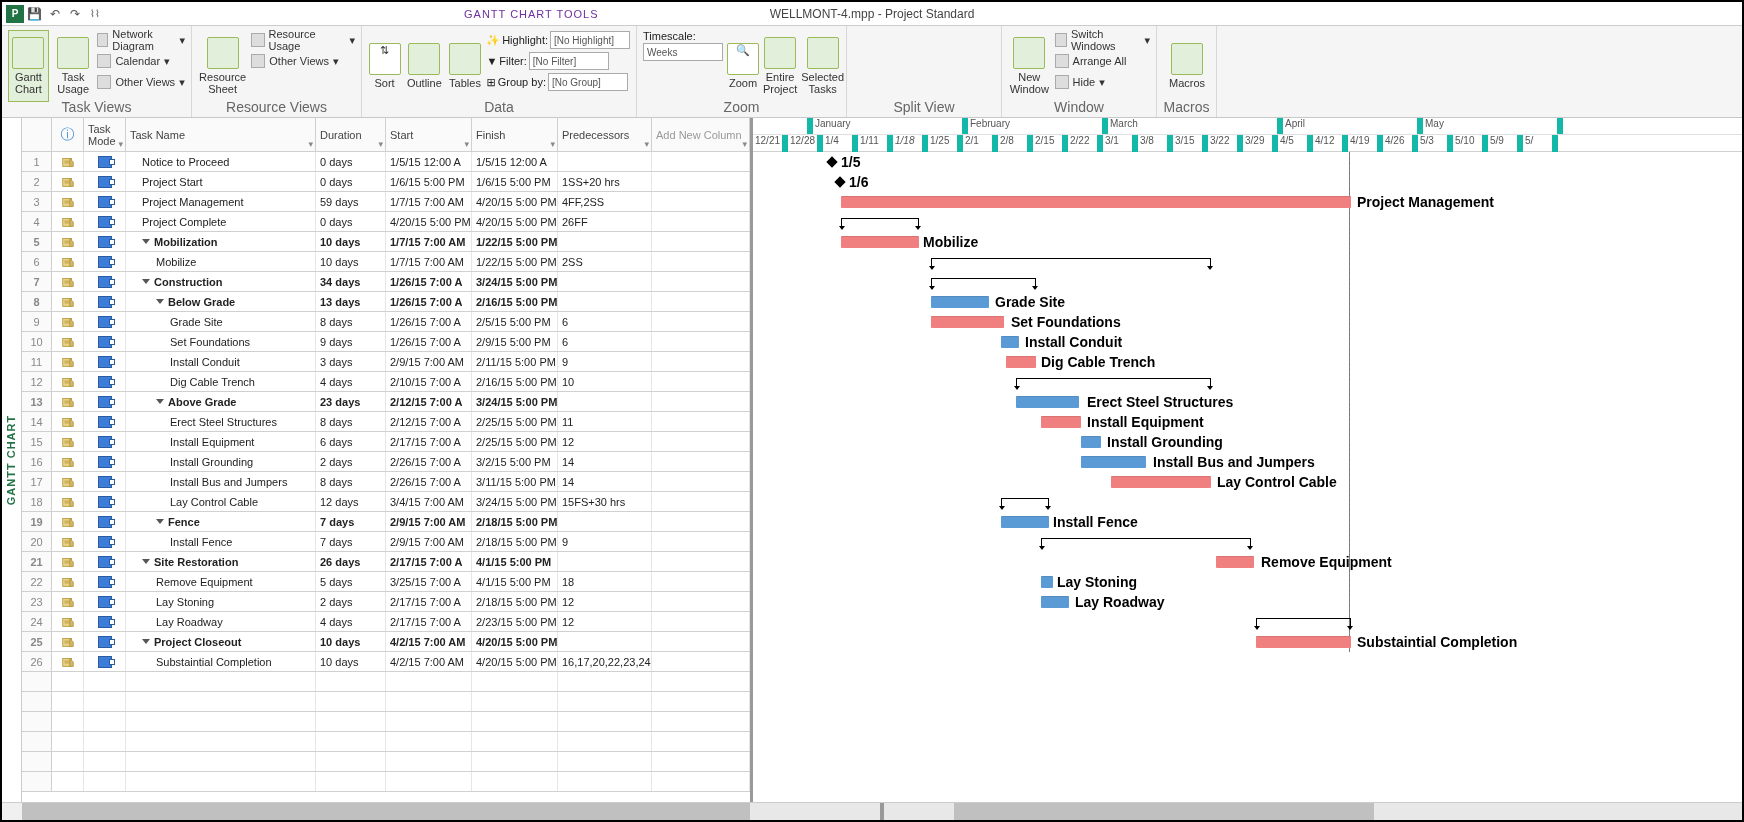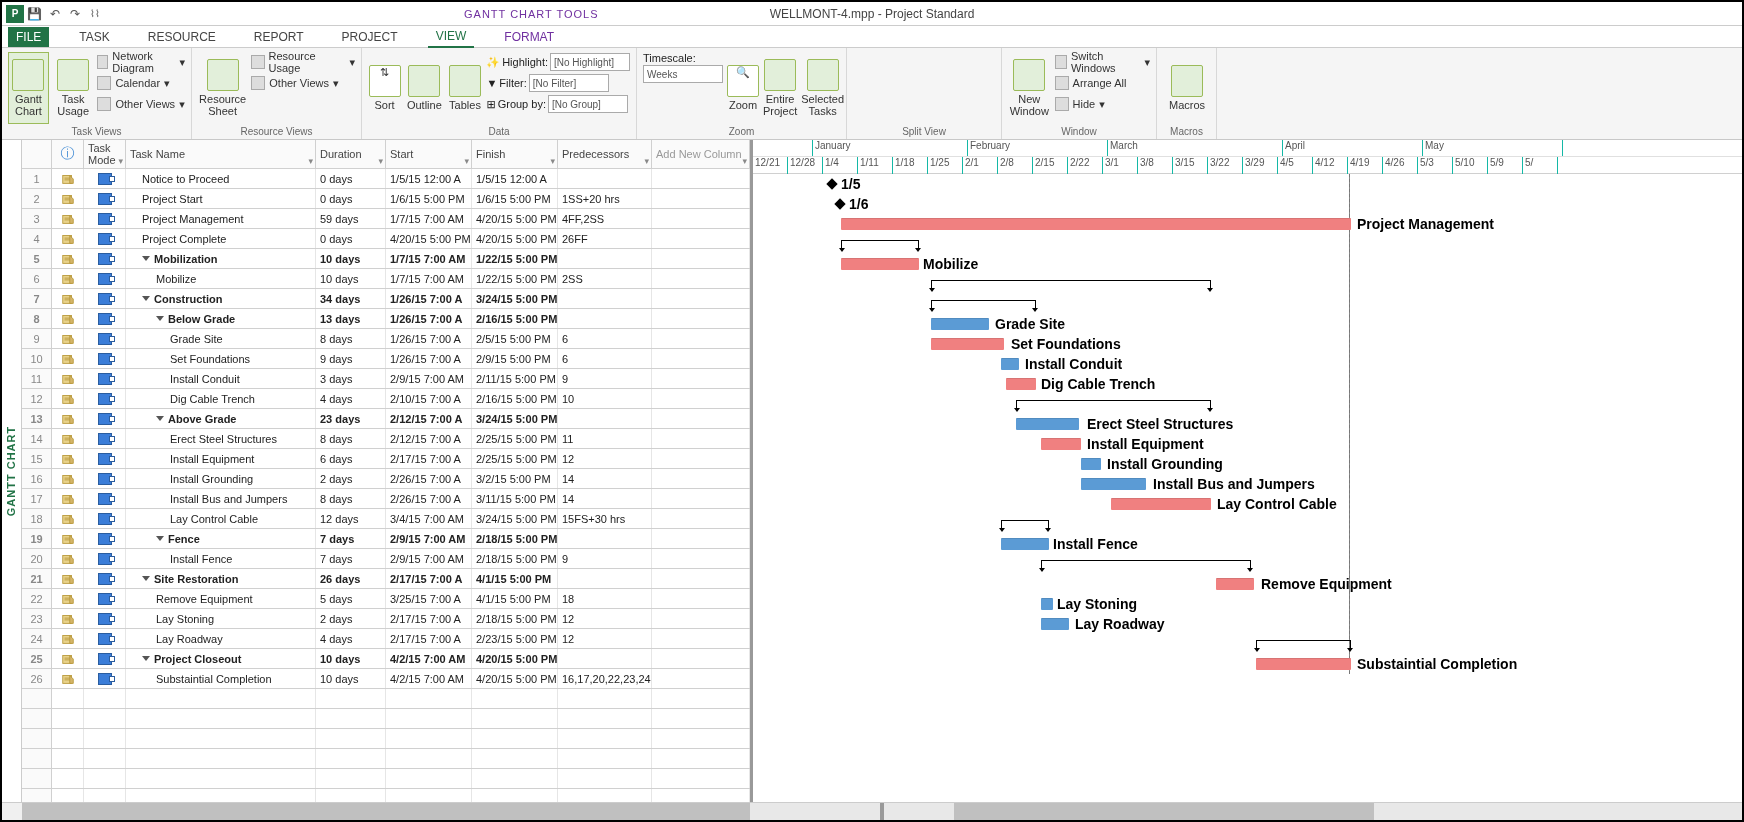--- a/index.html
+++ b/index.html
@@ -13,21 +13,21 @@
 .title-center { position: absolute; left: 50%; transform: translateX(-50%); font-size: 12px; color: #444; }
 
 .tabs { height: 22px; display: flex; align-items: center; gap: 22px; padding-left: 6px; border-bottom: 1px solid #ccc; font-size: 12px; }
 .tabs .tab { padding: 3px 8px; cursor: pointer; color: #444; }
 .tabs .tab.file { background: #217346; color: #fff; font-weight: normal; }
 .tabs .tab.active { color: #217346; border-bottom: 2px solid #217346; }
 .tabs .tab.context { color: #7030a0; }
 
 .ribbon { height: 92px; background: #f5f5f5; border-bottom: 1px solid #c8c8c8; display: flex; }
 .group { border-right: 1px solid #d8d8d8; padding: 4px 6px 2px 6px; display: flex; flex-direction: column; position: relative; }
-.group-label { position: absolute; bottom: 2px; left: 0; right: 0; text-align: center; font-size: 10px; color: #666; }
+.group-label { position: absolute; bottom: 2px; left: 0; right: 0; text-align: center; font-size: 14px; color: #666; }
 .big-btn { display: flex; flex-direction: column; align-items: center; justify-content: center; width: 52px; height: 72px; cursor: pointer; font-size: 11px; text-align: center; color: #333; }
 .big-btn .ic { width: 32px; height: 32px; border: 1px solid #9bbb59; background: #e2efda; border-radius: 2px; margin-bottom: 2px; display: inline-block; }
 .small-link { font-size: 11px; color: #333; height: 20px; display: flex; align-items: center; gap: 4px; cursor: pointer; }
 .small-link .ic { width: 14px; height: 14px; background: #ddd; border: 1px solid #aaa; display: inline-block; }
 .dd { font-size: 10px; color: #555; border: 1px solid #aaa; background: #fff; padding: 1px 3px; margin: 1px 0; height: 18px; width: 80px; }
 .chk { font-size: 11px; display: flex; align-items: center; gap: 4px; height: 18px; }
 
 .main { flex: 1; display: flex; overflow: hidden; position: relative; }
 .side-label { width: 20px; display: flex; align-items: center; justify-content: center; background: #fff; border-right: 1px solid #ccc; }
 .side-label span { transform: rotate(-90deg); color: #217346; font-size: 11px; font-weight: bold; letter-spacing: 1px; white-space: nowrap; }
@@ -54,21 +54,21 @@
 .note-icon svg { width: 14px; height: 14px; }
 .bold td, .bold .gc { font-weight: bold; }
 .indent1 { padding-left: 16px; }
 .indent2 { padding-left: 30px; }
 .indent3 { padding-left: 44px; }
 .tri { display: inline-block; width: 0; height: 0; border-left: 4px solid transparent; border-right: 4px solid transparent; border-top: 5px solid #555; margin-right: 4px; vertical-align: middle; }
 
 .chart { flex: 1; position: relative; overflow: hidden; background: #fff; }
 .timeline-header { height: 34px; border-bottom: 1px solid #d0d0d0; display: flex; position: relative; font-size: 10px; color: #555; }
 .month-row { position: absolute; top: 0; height: 17px; width: 100%; border-bottom: 1px solid #e0e0e0; display: flex; }
-.month-row div, .day-row div { border-right: 1px solid #14b8a6; padding-left: 2px; }
+.month-row div, .day-row div { border-right: 6px solid #14b8a6; padding-left: 2px; }
 .day-row { position: absolute; top: 17px; height: 17px; width: 100%; display: flex; }
 .chart-body { position: relative; }
 .bar-row { height: 20px; position: relative; border-bottom: 1px solid transparent; }
 .bar { position: absolute; height: 12px; top: 4px; border-radius: 1px; }
 .bar.red { background: #f08080; border-top: 1px solid rgba(0,0,0,0.1); }
 .bar.blue { background: #5b9bd5; border-top: 1px solid rgba(0,0,0,0.1); }
 .bracket { position: absolute; height: 8px; top: 6px; border: 1px solid #000; border-bottom: none; }
 .bracket::before, .bracket::after { content: ""; position: absolute; bottom: -4px; width: 0; height: 0; border-left: 3px solid transparent; border-right: 3px solid transparent; border-top: 4px solid #000; }
 .bracket::before { left: -3px; }
 .bracket::after { right: -3px; }
@@ -89,29 +89,20 @@
       <span class="icon" style="background:#217346;color:#fff;font-size:10px;font-weight:bold;">P</span>
       <span class="icon">💾</span>
       <span class="icon">↶</span>
       <span class="icon">↷</span>
       <span class="icon" style="font-size:10px;">⌇⌇</span>
     </div>
     <div class="tooltab">GANTT CHART TOOLS</div>
     <div class="title-center">WELLMONT-4.mpp - Project Standard</div>
   </div>
 
-  <div class="tabs">
-    <div class="tab file">FILE</div>
-    <div class="tab">TASK</div>
-    <div class="tab">RESOURCE</div>
-    <div class="tab">REPORT</div>
-    <div class="tab">PROJECT</div>
-    <div class="tab active">VIEW</div>
-    <div class="tab context">FORMAT</div>
-  </div>
 
   <div class="ribbon">
     <div class="group" style="width:190px;">
       <div style="display:flex;gap:4px;">
         <div class="big-btn" style="background:#e2efda;border:1px solid #9bbb59;">
             <span class="ic"></span>
             <span>Gantt Chart</span>
           </div>
         <div class="big-btn">
             <span class="ic"></span>
@@ -912,21 +903,21 @@
             <div style="width: 140px;">February</div>
             <div style="width: 175px;">March</div>
             <div style="width: 140px;">April</div>
             <div style="width: 140px;">May</div>
           </div>
         <div class="day-row" id="day-row">
             <div style="width: 35px;">12/21</div>
             <div style="width: 35px;">12/28</div>
             <div style="width: 35px;">1/4</div>
             <div style="width: 35px;">1/11</div>
-            <div style="width: 35px;">1/18</div>
+            <div style="width: 35px; font-style: italic;">1/18</div>
             <div style="width: 35px;">1/25</div>
             <div style="width: 35px;">2/1</div>
             <div style="width: 35px;">2/8</div>
             <div style="width: 35px;">2/15</div>
             <div style="width: 35px;">2/22</div>
             <div style="width: 35px;">3/1</div>
             <div style="width: 35px;">3/8</div>
             <div style="width: 35px;">3/15</div>
             <div style="width: 35px;">3/22</div>
             <div style="width: 35px;">3/29</div>

